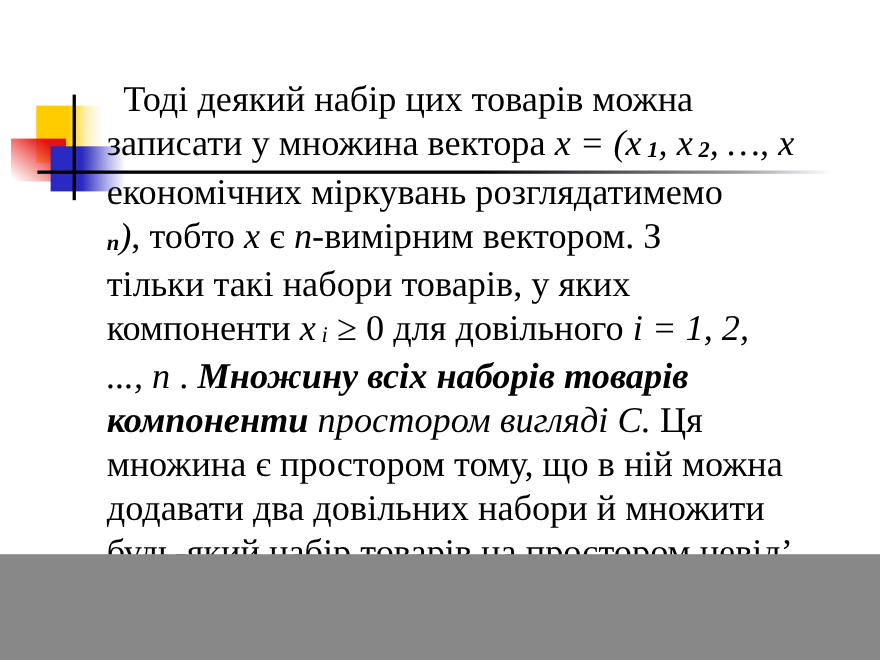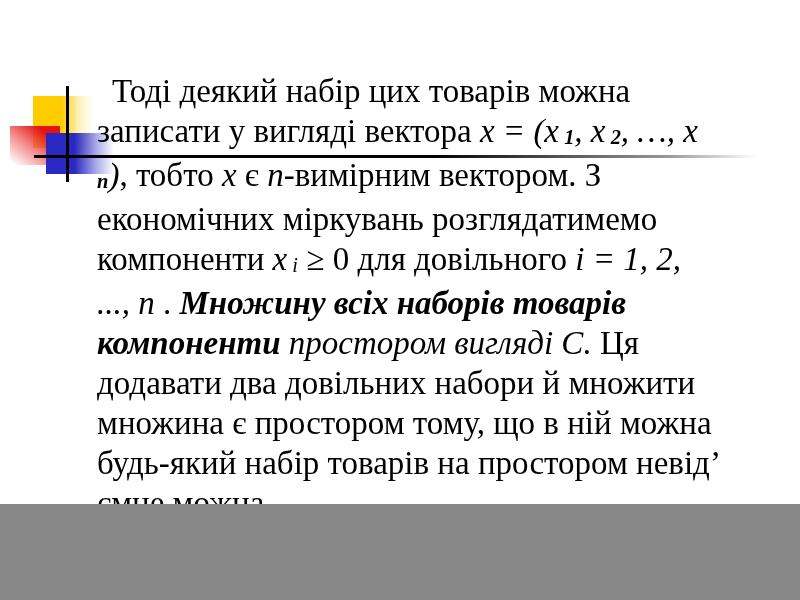--- a/index.html
+++ b/index.html
@@ -51,24 +51,25 @@
 <div class="slide">
   <div>
     <div class="sq sq-yellow"></div>
     <div class="sq sq-red"></div>
     <div class="sq sq-blue"></div>
     <div class="vline"></div>
     <div class="hline"></div>
   </div>
   <div class="body-text">
       <div class="line indent"><span class="s-r">Тоді деякий набір цих товарів можна</span></div>
-      <div class="line"><span class="s-r">записати у вигляді вектора </span><span class="s-bi">x = (x</span><span class="s-bis"> 1</span><span class="s-bi">, x</span><span class="s-bis"> 2</span><span class="s-bi">, …, x</span></div>
+      <div class="line"><span class="s-r">записати у множина вектора </span><span class="s-bi">x = (x</span><span class="s-bis"> 1</span><span class="s-bi">, x</span><span class="s-bis"> 2</span><span class="s-bi">, …, x</span></div>
+      <div class="line"><span class="s-r">економічних міркувань розглядатимемо</span></div>
       <div class="line"><span class="s-bis">n</span><span class="s-bi">)</span><span class="s-r">, тобто </span><span class="s-bi">x</span><span class="s-r"> є </span><span class="s-bi">n</span><span class="s-r">-вимірним вектором.  З</span></div>
-      <div class="line"><span class="s-r">економічних міркувань розглядатимемо</span></div>
+      <div class="line"><span class="s-r">тільки такі набори товарів, у яких</span></div>
       <div class="line"><span class="s-r">компоненти </span><span class="s-bi">x</span><span class="s-is"> i</span><span class="s-r"> ≥ 0 для довільного </span><span class="s-bi">i = 1, 2,</span></div>
       <div class="line"><span class="s-bi">..., n</span><span class="s-r"> .  </span><span class="s-i">Множину всіх наборів товарів</span></div>
       <div class="line"><span class="s-i">компоненти </span><span class="s-bi">простором вигляді С.</span><span class="s-r"> Ця</span></div>
+      <div class="line"><span class="s-r">множина є простором тому, що в ній можна</span></div>
       <div class="line"><span class="s-r">додавати два довільних набори й множити</span></div>
-      <div class="line"><span class="s-r">множина є простором тому, що в ній можна</span></div>
       <div class="line"><span class="s-r">будь-який набір товарів на простором невід’</span></div>
       <div class="line"><span class="s-r">ємне можна.</span></div>
     </div>
 </div>
 
 </body></html>

